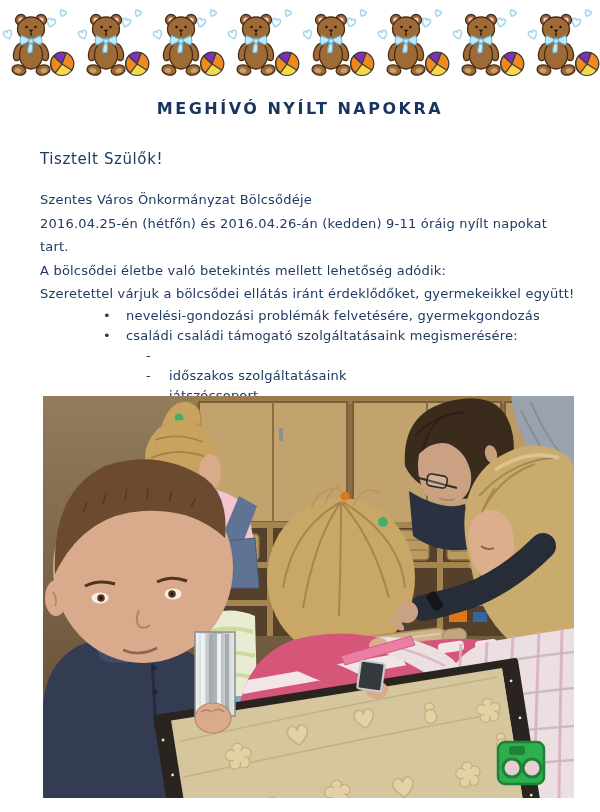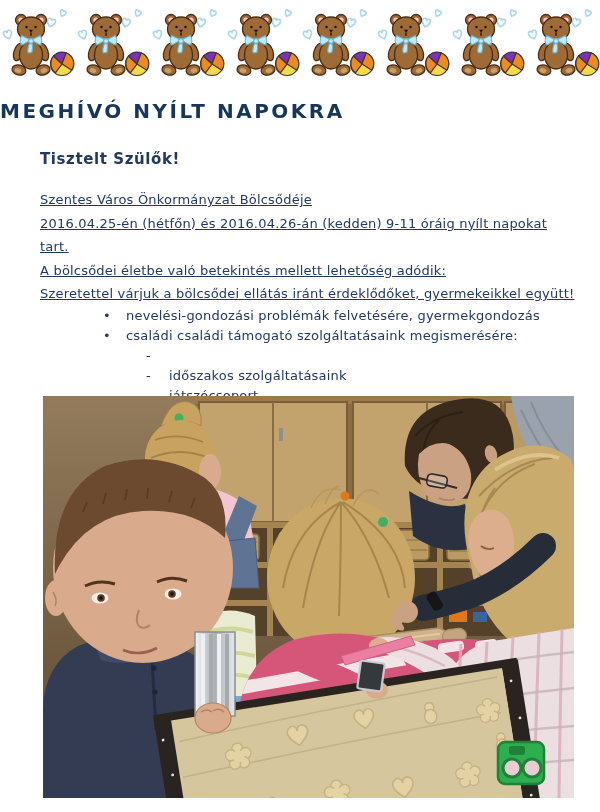--- a/index.html
+++ b/index.html
@@ -3,32 +3,32 @@
 <meta charset="utf-8">
 <style>
   html,body{margin:0;padding:0;}
   body{
     width:600px;height:812px;background:#ffffff;position:relative;overflow:hidden;
     font-family:"DejaVu Sans","Liberation Sans",sans-serif;color:#1f3a63;
   }
   .teddy-border{position:absolute;top:5px;left:0;width:600px;height:78px;}
   .teddy-border svg{display:block;width:100%;height:100%;}
   .doc-title{
-    position:absolute;top:99px;left:0;width:600px;text-align:left;
-    font-size:20px;font-weight:bold;letter-spacing:2.5px;color:#17365d;margin:0;
+    position:absolute;top:99px;left:0;width:600px;text-align:center;
+    font-size:16px;font-weight:bold;letter-spacing:2.5px;color:#17365d;margin:0;
   }
   .greeting{
     position:absolute;top:150px;left:40px;margin:0;
-    font-size:15px;font-weight:bold;letter-spacing:.6px;
+    font-size:15px;font-weight:normal;letter-spacing:.6px;
   }
   .bodytext{
     position:absolute;top:188px;left:40px;width:535px;
     font-size:13px;line-height:23.5px;letter-spacing:.2px;
   }
-  .body-line{margin:0;text-decoration:underline;}
+  .body-line{margin:0;}
   .bullet-row{display:flex;line-height:20px;font-size:13px;}
   .bullet-marker{flex:0 0 23px;margin-left:63px;}
   .sub-row .bullet-marker{margin-left:106px;}
   .photo-frame{
     position:absolute;left:43px;top:396px;width:531px;height:402px;
     overflow:hidden;background:#83684a;
   }
   .photo-frame svg{display:block;width:100%;height:100%;}
 </style>
 </head>

